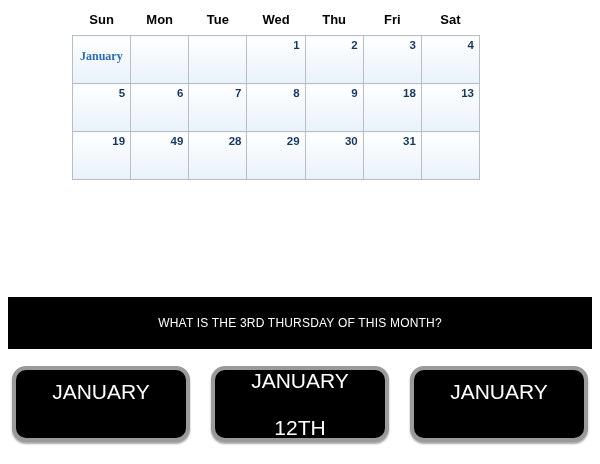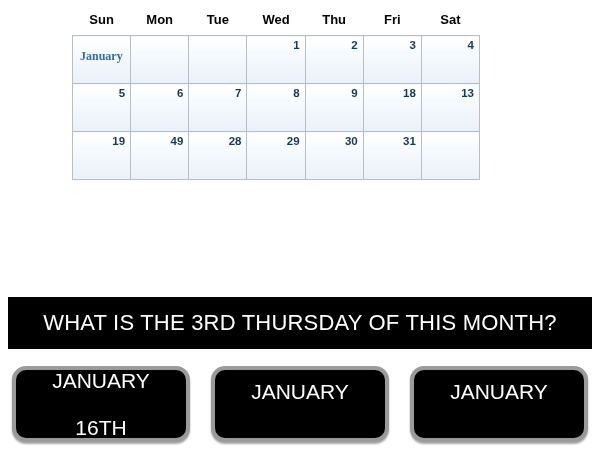--- a/index.html
+++ b/index.html
@@ -78,21 +78,21 @@
     position: absolute;
     left: 8px;
     top: 297px;
     width: 584px;
     height: 52px;
     background: #000000;
     color: #ffffff;
     display: flex;
     align-items: center;
     justify-content: center;
-    font-size: 22px;
+    font-size: 12px;
     letter-spacing: 0.2px;
   }
 
   
   .answers {
     position: absolute;
     left: 12px;
     top: 366px;
     width: 576px;
     display: flex;
@@ -205,23 +205,23 @@
       </tbody>
     </table>
   </div>
 
   <div class="question-bar">
     <span>WHAT IS THE 3RD THURSDAY OF THIS MONTH?</span>
   </div>
 
   <div class="answers">
     <div class="answer">
-      <span><span>JANUARY</span><br><span>16TH</span></span>
+      <span><span>JANUARY</span><br></span>
     </div>
     <div class="answer">
-      <span><span>JANUARY</span><br></span>
+      <span><span>JANUARY</span><br><span>12TH</span></span>
     </div>
     <div class="answer">
       <span><span>JANUARY</span><br></span>
     </div>
   </div>
 
 </div>
 
 </body></html>

